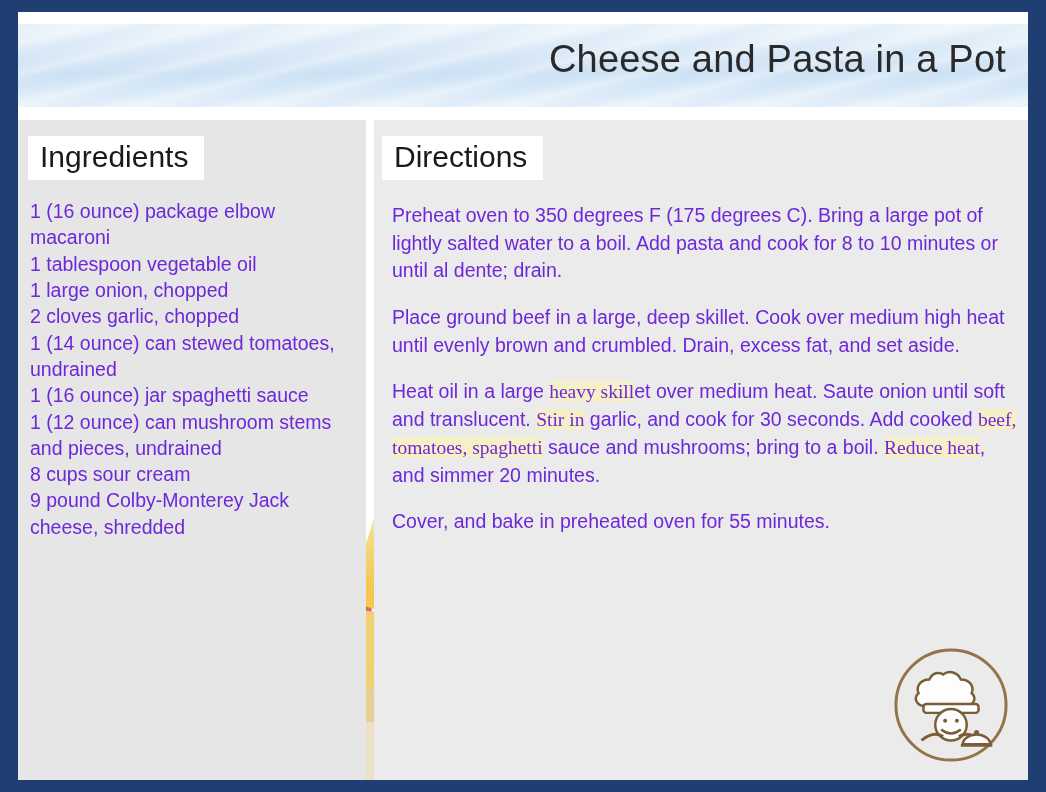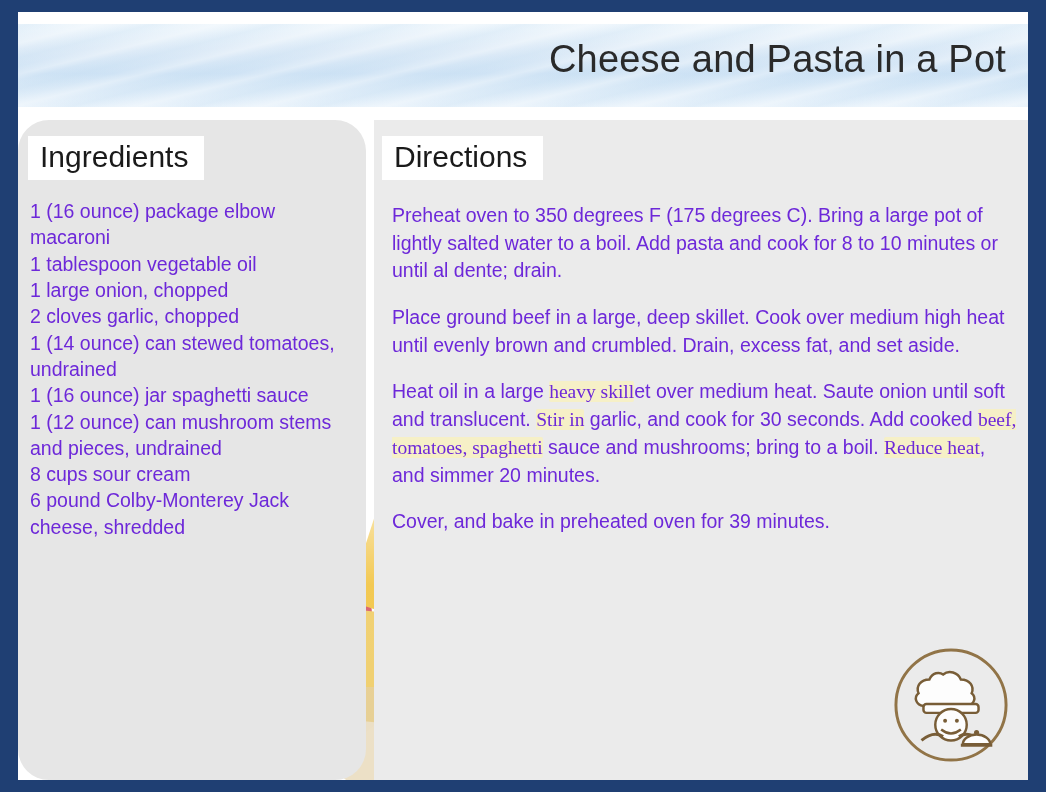--- a/index.html
+++ b/index.html
@@ -97,21 +97,20 @@
 
   
   .ingredients-panel {
     position: absolute;
     left: 0;
     top: 108px;
     width: 348px;
     height: 660px;
     background: #e6e6e6;
     z-index: 2;
-    border-radius: 31px;
   }
   .directions-panel {
     position: absolute;
     left: 356px;
     top: 108px;
     width: 654px;
     height: 660px;
     background: #ebebeb;
     z-index: 2;
   }
@@ -212,31 +211,31 @@
       <div class="panel-header">Ingredients</div>
       <div class="panel-body">
         <div class="ing-line">1 (16 ounce) package elbow macaroni</div>
         <div class="ing-line">1 tablespoon vegetable oil</div>
         <div class="ing-line">1 large onion, chopped</div>
         <div class="ing-line">2 cloves garlic, chopped</div>
         <div class="ing-line">1 (14 ounce) can stewed tomatoes, undrained</div>
         <div class="ing-line">1 (16 ounce) jar spaghetti sauce</div>
         <div class="ing-line">1 (12 ounce) can mushroom stems and pieces, undrained</div>
         <div class="ing-line">8 cups sour cream</div>
-        <div class="ing-line">6 pound Colby-Monterey Jack cheese, shredded</div>
+        <div class="ing-line">9 pound Colby-Monterey Jack cheese, shredded</div>
       </div>
     </div>
 
     <div class="directions-panel">
       <div class="panel-header">Directions</div>
       <div class="panel-body">
         <p class="dir-para">Preheat oven to 350 degrees F (175 degrees C). Bring a large pot of lightly salted water to a boil. Add pasta and cook for 8 to 10 minutes or until al dente; drain.</p>
         <p class="dir-para">Place ground beef in a large, deep skillet. Cook over medium high heat until evenly brown and crumbled. Drain, excess fat, and set aside.</p>
         <p class="dir-para">Heat oil in a large <span class="hl">heavy skill</span>et over medium heat. Saute onion until soft and translucent. <span class="hl">Stir in</span> garlic, and cook for 30 seconds. Add cooked <span class="hl">beef, tomatoes, spaghetti</span> sauce and mushrooms; bring to a boil. <span class="hl">Reduce heat</span>, and simmer 20 minutes.</p>
-        <p class="dir-para">Cover, and bake in preheated oven for 39 minutes.</p>
+        <p class="dir-para">Cover, and bake in preheated oven for 55 minutes.</p>
       </div>
     </div>
 
     <div class="chef-logo">
       <svg viewBox="0 0 120 120" width="118" height="118" aria-hidden="true">
         <circle cx="60" cy="60" r="56" fill="none" stroke="#8a6a3a" stroke-width="3"></circle>
 
         <path d="M38 34 c-9 0 -14 7 -11 14 c-5 4 -3 12 5 13 l44 0 c8 -1 10 -9 5 -13 c3 -7 -2 -14 -11 -14 c-3 -7 -12 -10 -18 -5 c-4 -3 -11 -2 -14 5 z" fill="#ffffff" stroke="#6f5228" stroke-width="2.5"></path>
         <rect x="32" y="59" width="56" height="9" rx="3" fill="#ffffff" stroke="#6f5228" stroke-width="2.5"></rect>
 

